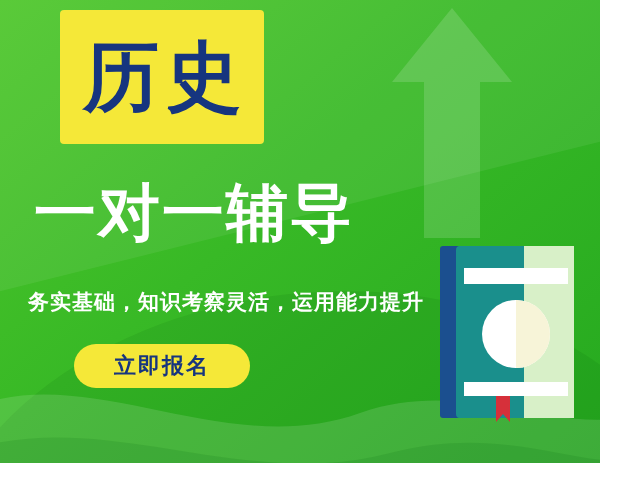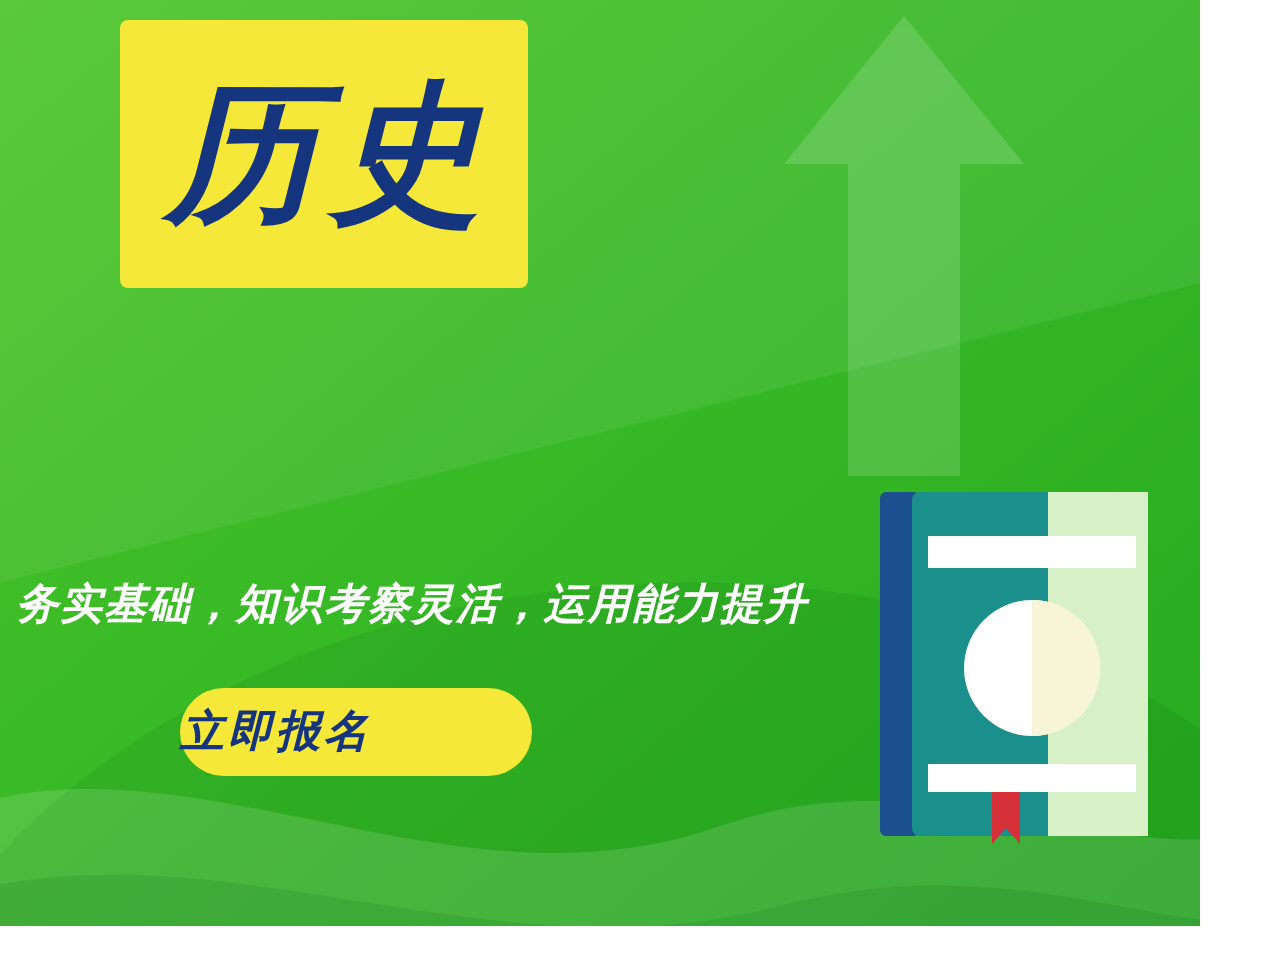--- a/index.html
+++ b/index.html
@@ -22,21 +22,20 @@
   }
   
   .green-card {
     position: absolute;
     left: 0;
     top: 0;
     width: 600px;
     height: 463px;
     background: linear-gradient(140deg, #4ec62a 0%, #38b926 45%, #25a91f 100%);
     overflow: hidden;
-    font-style: italic;
   }
   
   .band-light {
     position: absolute;
     left: -120px;
     top: -200px;
     width: 760px;
     height: 420px;
     background: rgba(255,255,255,0.07);
     transform: rotate(-14deg);
@@ -97,41 +96,41 @@
     font-size: 62px;
     font-weight: bold;
     color: #ffffff;
     letter-spacing: 2px;
     line-height: 1;
     white-space: nowrap;
   }
   
   .subtitle {
     position: absolute;
-    left: 8px;
+    left: 28px;
     top: 288px;
     font-family: "DejaVu Sans", "Liberation Sans", sans-serif;
     font-size: 21px;
     font-weight: bold;
     color: #ffffff;
     letter-spacing: 1px;
     white-space: nowrap;
   }
   
   .cta-button {
     position: absolute;
-    left: 90px;
+    left: 74px;
     top: 344px;
     width: 176px;
     height: 44px;
     background: #f5e838;
     border-radius: 22px;
     display: flex;
     align-items: center;
-    justify-content: flex-start;
+    justify-content: center;
     cursor: pointer;
   }
   .cta-button .cta-text {
     font-family: "DejaVu Sans", "Liberation Sans", sans-serif;
     font-size: 22px;
     font-weight: bold;
     color: #16357f;
     letter-spacing: 2px;
   }
   
@@ -179,20 +178,21 @@
     </svg>
 
     <svg class="arrow-watermark" viewBox="0 0 120 230">
       <path d="M60 0 L120 74 L88 74 L88 230 L32 230 L32 74 L0 74 Z" fill="rgba(255,255,255,0.15)"></path>
     </svg>
 
     <div class="subject-tag">
       <span class="subject-text">历史</span>
     </div>
 
+    <div class="headline">一对一辅导</div>
 
     <div class="subtitle">务实基础，知识考察灵活，运用能力提升</div>
 
     <div class="cta-button">
       <span class="cta-text">立即报名</span>
     </div>
 
     <svg class="book" viewBox="0 0 138 176">
 
       <rect x="2" y="0" width="20" height="172" rx="3" fill="#1b4f8f"></rect>

